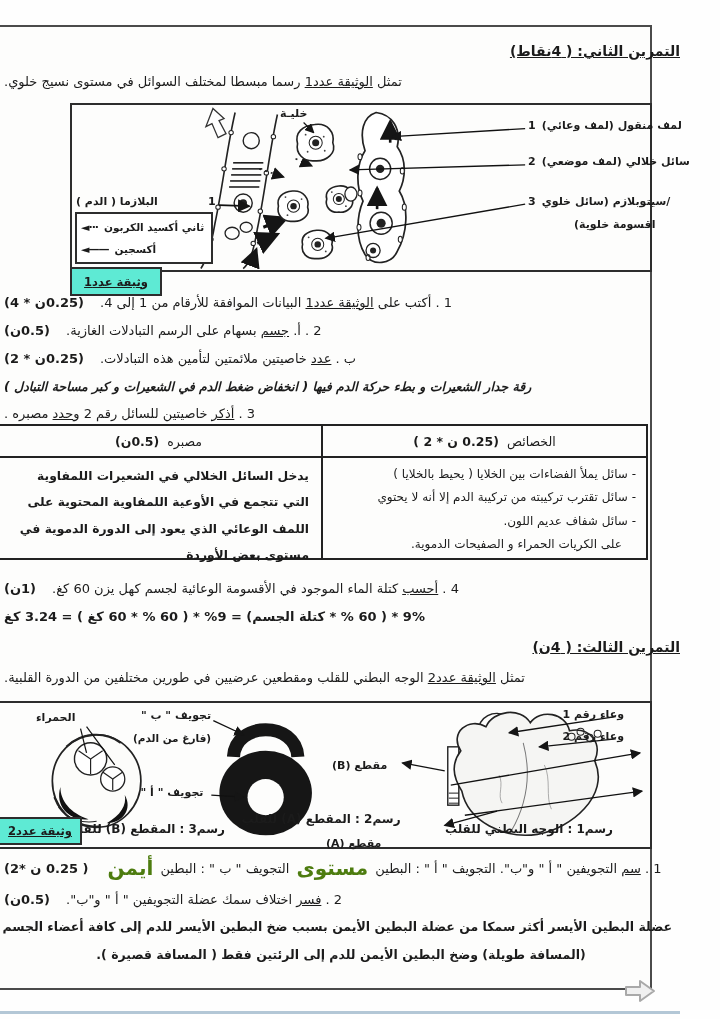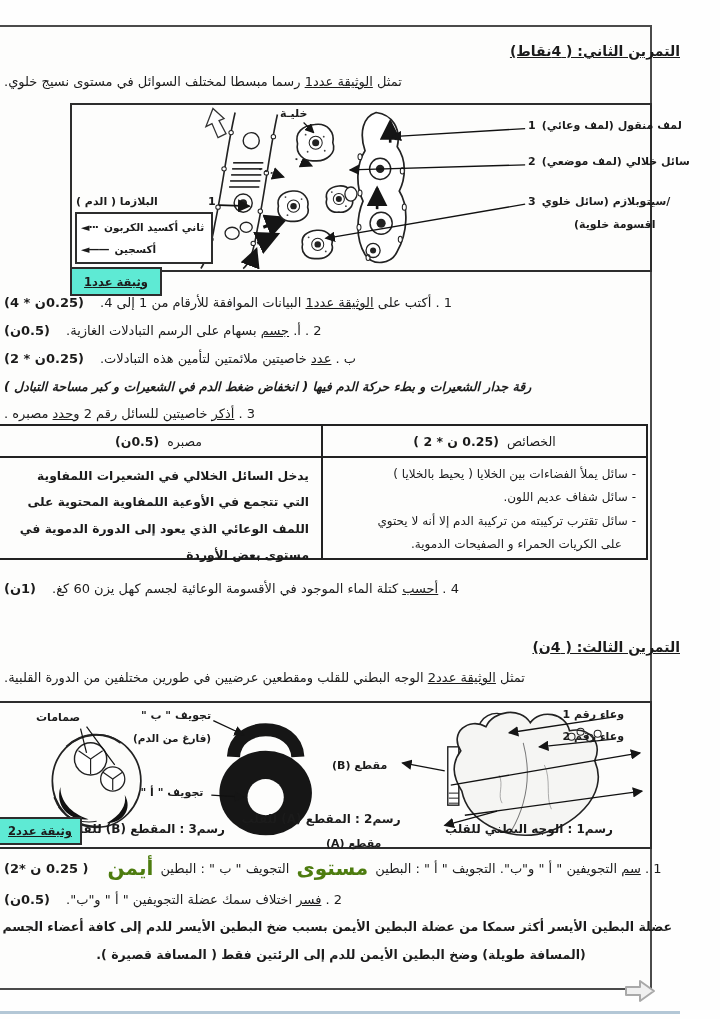--- a/index.html
+++ b/index.html
@@ -189,31 +189,32 @@
         <span class="hgrade">(0.25 ن * 2 )</span>
       </div>
       <div class="col-l hcell">
         <span>مصبره</span>
         <span class="hgrade">(0.5ن)</span>
       </div>
     </div>
     <div class="tbody">
       <div class="col-r bcell-r">
         <div>- سائل يملأ الفضاءات بين الخلايا ( يحيط بالخلايا )</div>
+        <div>- سائل تقترب تركيبته من تركيبة الدم إلا أنه لا يحتوي</div>
         <div>- سائل شفاف عديم اللون.</div>
-        <div>- سائل تقترب تركيبته من تركيبة الدم إلا أنه لا يحتوي</div>
         <div style="padding-right:14px;">على الكريات الحمراء و الصفيحات الدموية.</div>
       </div>
       <div class="col-l bcell-l">يدخل السائل الخلالي في الشعيرات اللمفاوية التي تتجمع في الأوعية اللمفاوية المحتوية على اللمف الوعائي الذي يعود إلى الدورة الدموية في مستوى بعض الأوردة</div>
     </div>
   </div>
 
   <div class="q" style="top:581px;">
     <span>4 . </span><span class="u">أحسب</span><span> كتلة الماء الموجود في الأقسومة الوعائية لجسم كهل يزن 60 كغ.</span><span class="g">(1ن)</span>
   </div>
+  <div class="q ans" style="top:609px;right:100px;font-size:13px;">9% * ( 60 % * كتلة الجسم) = 9% * ( 60 % * 60 كغ ) = 3.24 كغ</div>
 
   <div class="ex-title" style="top:639px;">التمرين الثالث: ( 4ن)</div>
   <div class="q" style="top:670px;">
     <span>تمثل </span><span class="u">الوثيقة عدد2</span><span> الوجه البطني للقلب ومقطعين عرضيين في طورين مختلفين من الدورة القلبية.</span>
   </div>
 
   <div class="figbox fig2">
     <svg viewBox="0 0 650 140">
       <defs>
         <marker id="ah2" markerWidth="8" markerHeight="8" refX="7" refY="4" orient="auto">
@@ -269,21 +270,21 @@
       <line x1="84" y1="24" x2="90" y2="48" stroke="#111" stroke-width="1.2"></line>
       <line x1="90" y1="22" x2="118" y2="60" stroke="#111" stroke-width="1.2"></line>
     </svg>
     <div class="flabel" style="right:26px;top:5px;">وعاء رقم 1</div>
     <div class="flabel" style="right:26px;top:27px;">وعاء رقم 2</div>
     <div class="flabel" style="left:336px;top:56px;">مقطع (B)</div>
     <div class="flabel" style="left:330px;top:124px;margin-top:10px;">مقطع (A)</div>
     <div class="flabel" style="left:140px;top:6px;width:80px;text-align:center;">تجويف " ب "</div>
     <div class="flabel" style="left:132px;top:29px;width:88px;text-align:center;font-size:10.5px;">(فارغ من الدم)</div>
     <div class="flabel" style="left:136px;top:83px;width:80px;text-align:center;">تجويف " أ "</div>
-    <div class="flabel" style="left:40px;top:8px;">صمامات</div>
+    <div class="flabel" style="left:40px;top:8px;">الحمراء</div>
     <div class="caption" style="left:52px;top:119px;width:195px;">رسم3 : المقطع (B) للقلب</div>
     <div class="caption" style="left:240px;top:109px;width:170px;">رسم2 : المقطع (A) للقلب</div>
     <div class="caption" style="left:424px;top:119px;width:218px;">رسم1 : الوجه البطني للقلب</div>
     <div class="docbox doc2">
         <span>وثيقة عدد2</span>
       </div>
   </div>
 
   <div class="q" style="top:861px;">
     <span>1 . </span><span class="u">سم</span><span> التجويفين " أ " و"ب".   التجويف " أ " : البطين </span><span class="ink">مستوى</span><span>  التجويف " ب " : البطين </span><span class="ink">أيمن</span><span class="g" style="margin-right:16px;">( 0.25 ن *2)</span>

